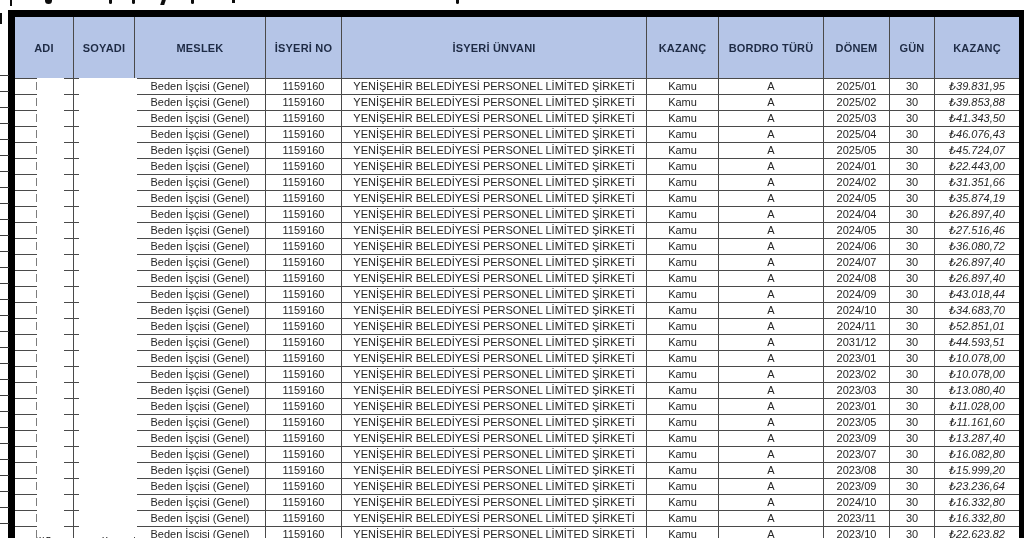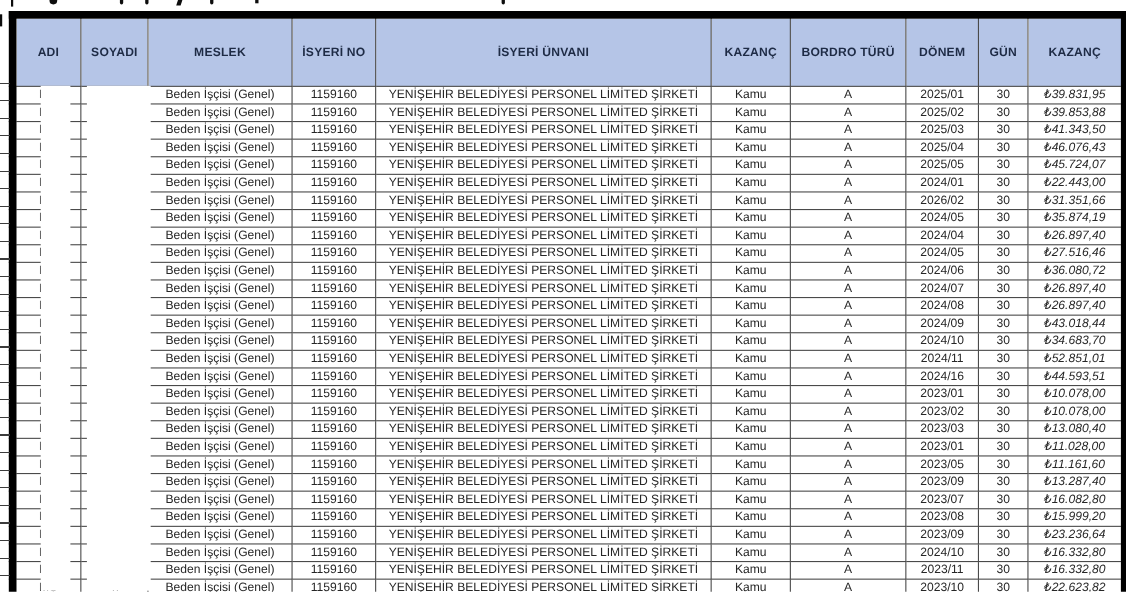--- a/index.html
+++ b/index.html
@@ -170,21 +170,21 @@
         <td class="col-kazanc">₺22.443,00</td>
       </tr>
       <tr>
         <td class="col-adi">MU</td>
         <td class="col-soyadi">T.</td>
         <td class="col-meslek">Beden İşçisi (Genel)</td>
         <td class="col-isyeri-no">1159160</td>
         <td class="col-isyeri-unvani">YENİŞEHİR BELEDİYESİ PERSONEL LİMİTED ŞİRKETİ</td>
         <td class="col-mahiyet">Kamu</td>
         <td class="col-bordro-turu">A</td>
-        <td class="col-donem">2026/02</td>
+        <td class="col-donem">2024/02</td>
         <td class="col-gun">30</td>
         <td class="col-kazanc">₺31.351,66</td>
       </tr>
       <tr>
         <td class="col-adi">MU</td>
         <td class="col-soyadi">T.</td>
         <td class="col-meslek">Beden İşçisi (Genel)</td>
         <td class="col-isyeri-no">1159160</td>
         <td class="col-isyeri-unvani">YENİŞEHİR BELEDİYESİ PERSONEL LİMİTED ŞİRKETİ</td>
         <td class="col-mahiyet">Kamu</td>
@@ -290,21 +290,21 @@
         <td class="col-kazanc">₺52.851,01</td>
       </tr>
       <tr>
         <td class="col-adi">MU</td>
         <td class="col-soyadi">T.</td>
         <td class="col-meslek">Beden İşçisi (Genel)</td>
         <td class="col-isyeri-no">1159160</td>
         <td class="col-isyeri-unvani">YENİŞEHİR BELEDİYESİ PERSONEL LİMİTED ŞİRKETİ</td>
         <td class="col-mahiyet">Kamu</td>
         <td class="col-bordro-turu">A</td>
-        <td class="col-donem">2024/16</td>
+        <td class="col-donem">2031/12</td>
         <td class="col-gun">30</td>
         <td class="col-kazanc">₺44.593,51</td>
       </tr>
       <tr>
         <td class="col-adi">MU</td>
         <td class="col-soyadi">T.</td>
         <td class="col-meslek">Beden İşçisi (Genel)</td>
         <td class="col-isyeri-no">1159160</td>
         <td class="col-isyeri-unvani">YENİŞEHİR BELEDİYESİ PERSONEL LİMİTED ŞİRKETİ</td>
         <td class="col-mahiyet">Kamu</td>

